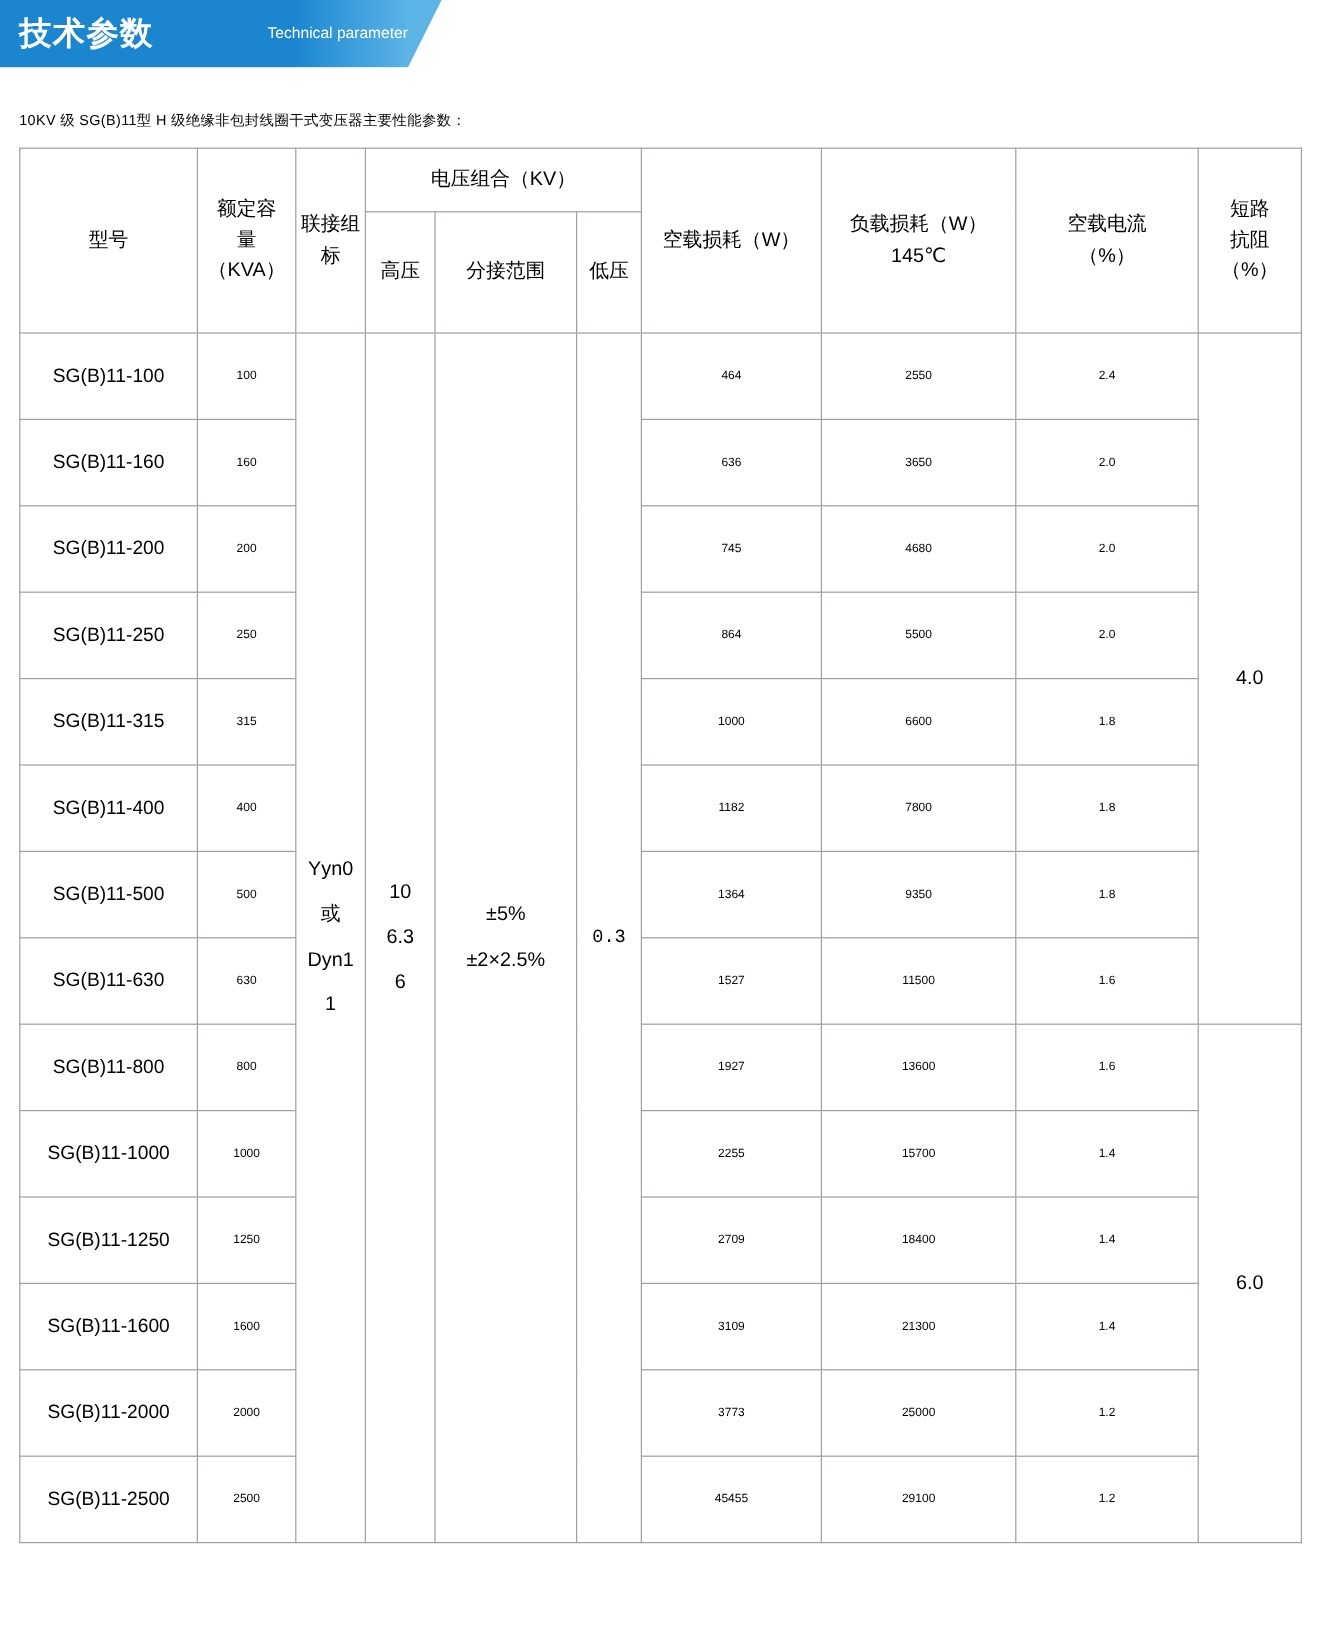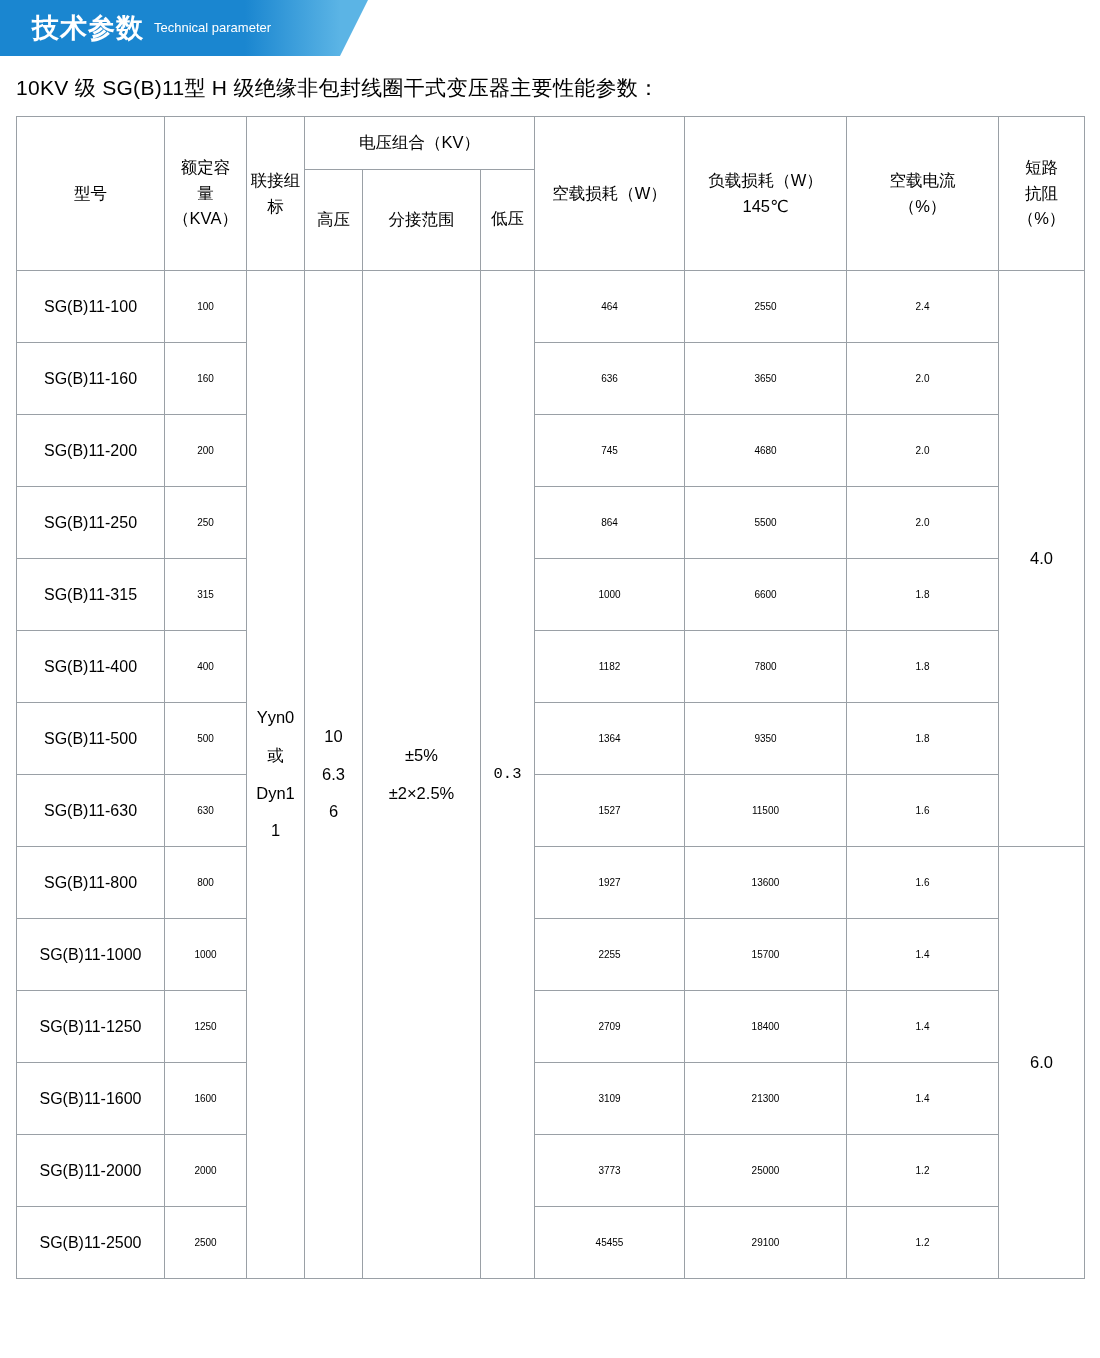--- a/index.html
+++ b/index.html
@@ -17,22 +17,23 @@
   }
 
   
   .banner {
     position: relative;
     width: 340px;
     height: 56px;
     background: linear-gradient(to right, #1a86d0 0%, #1a86d0 72%, #5bb4e5 100%);
     display: flex;
     align-items: center;
-    padding-left: 32px;
+    padding-left: 16px;
     box-sizing: border-box;
+    justify-content: space-between;
   }
   .banner::after {
     content: "";
     position: absolute;
     right: -28px;
     top: 0;
     width: 0;
     height: 0;
     border-top: 56px solid #5bb4e5;
     border-right: 28px solid transparent;
@@ -47,22 +48,22 @@
   .banner-en {
     color: #ffffff;
     font-size: 13px;
     margin-left: 10px;
     line-height: 1;
     padding-bottom: 2px;
   }
 
   
   .intro {
-    margin: 18px 0 14px 16px;
-    font-size: 21px;
+    margin: 36px 0 14px 16px;
+    font-size: 12px;
     color: #000;
     letter-spacing: 0.3px;
   }
 
   
   .tbl-wrap {
     margin: 0 16px;
   }
   table.spec {
     border-collapse: collapse;

